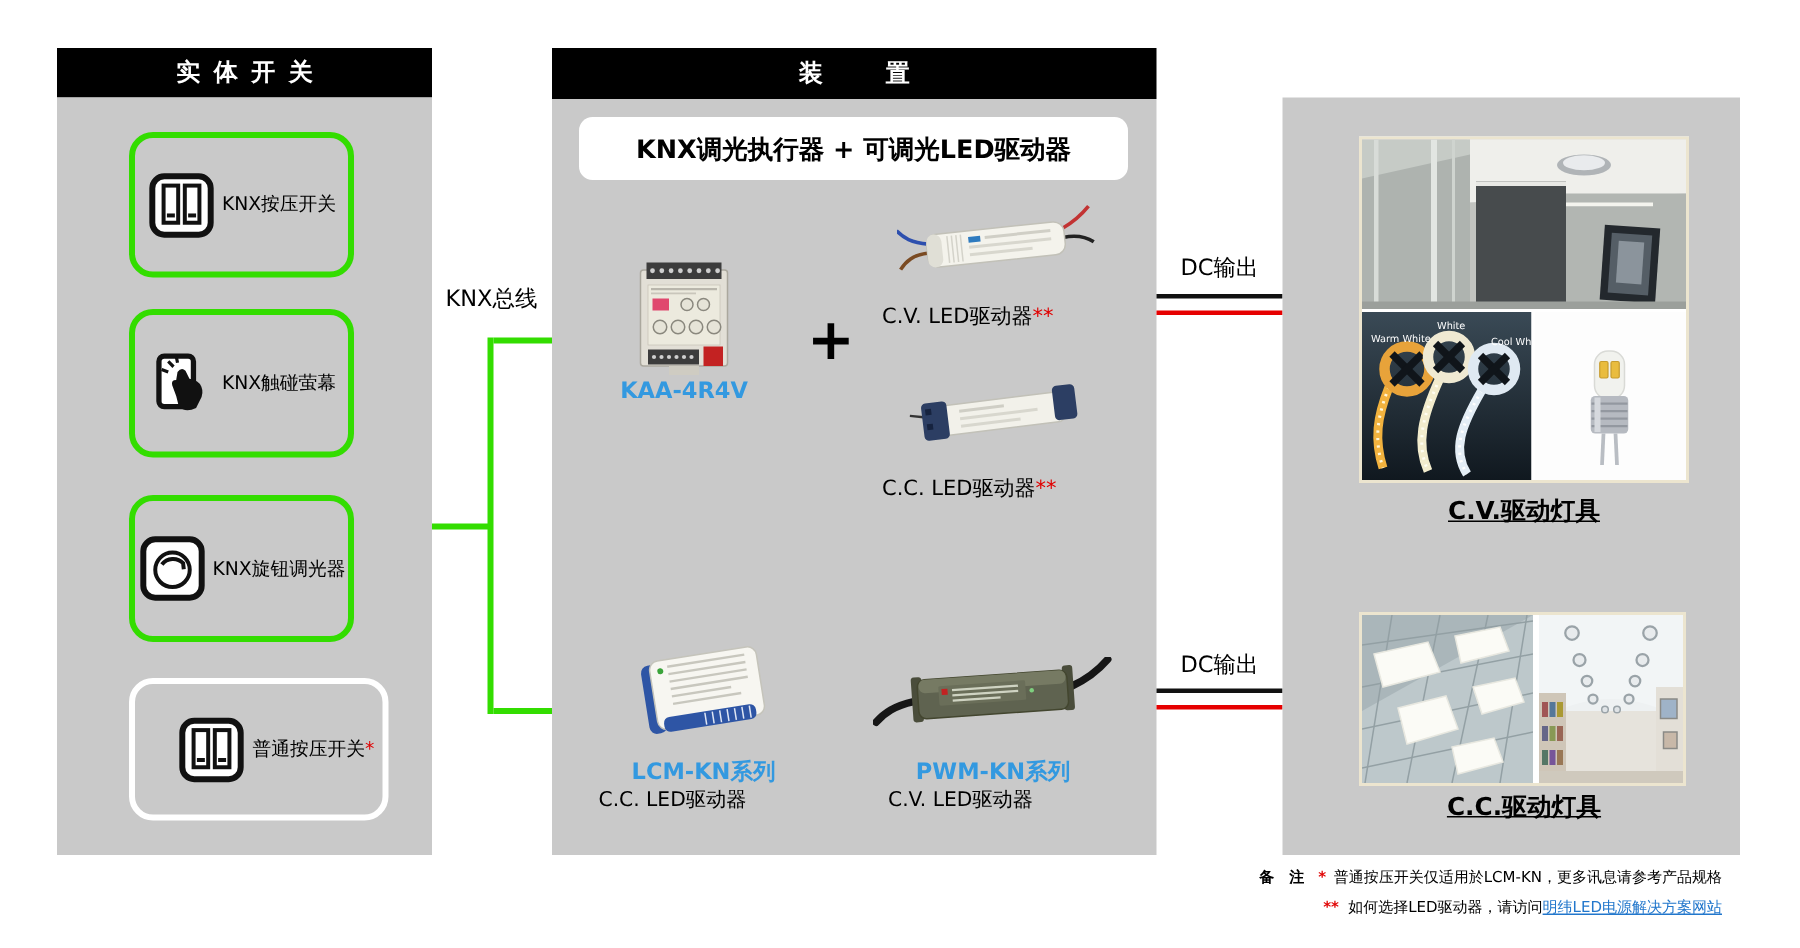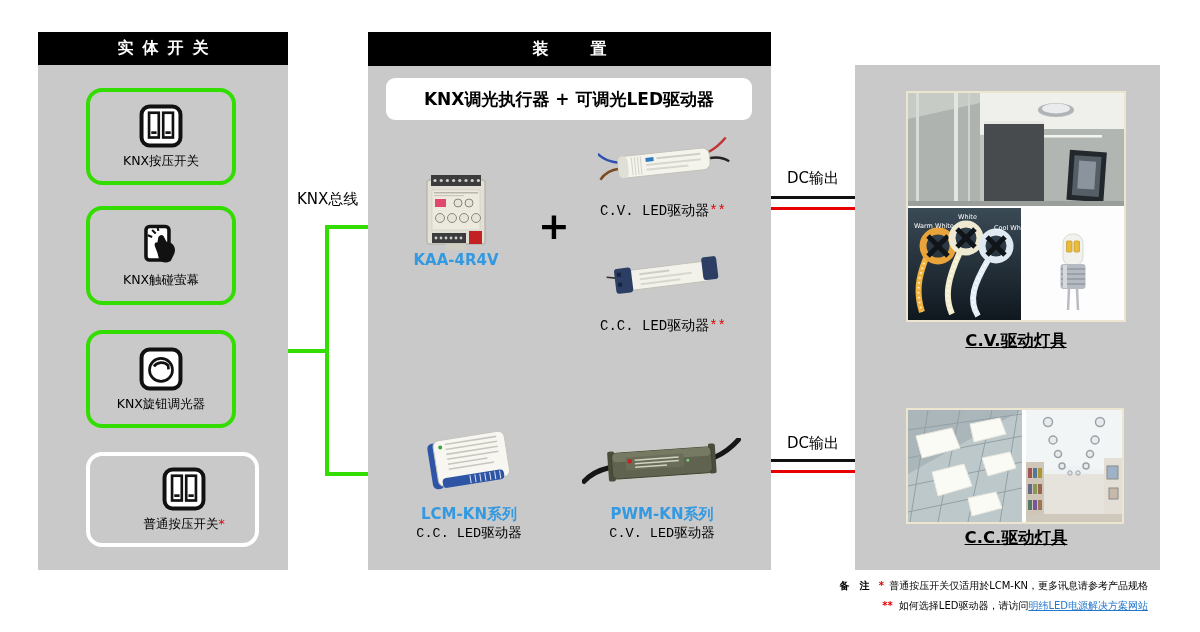--- a/index.html
+++ b/index.html
@@ -5,28 +5,28 @@
   html,body{margin:0;padding:0;background:#fff;}
   body{font-family:"DejaVu Sans","Liberation Sans",sans-serif;color:#000;}
   .stage{position:relative;width:1160px;height:632px;background:#fff;overflow:hidden;}
   .abs{position:absolute;}
   .bar{position:absolute;background:#000;color:#fff;display:flex;align-items:center;justify-content:center;font-size:16px;font-weight:600;}
   .bar .sp-sm{letter-spacing:9px;margin-left:9px;}
   .bar .sp-lg{letter-spacing:42px;margin-left:42px;}
   .bar .sp-md{letter-spacing:30px;margin-left:30px;}
   .panel{position:absolute;background:#c9c9c9;}
   .switch-item{position:absolute;left:86px;width:142px;border:4px solid #33dd00;border-radius:16px;
-    display:flex;flex-direction:column;align-items:center;justify-content:center;gap:4px;}
+    display:flex;flex-direction:row;align-items:center;justify-content:center;gap:4px;}
   .switch-item.plain{border-color:#ffffff;padding-left:23px;}
   .switch-label{font-size:12.5px;color:#000;white-space:nowrap;}
   .green-line{position:absolute;background:#33dd00;}
   .bus-label{position:absolute;font-size:15px;color:#000;}
   .whitebox{position:absolute;background:#fff;border-radius:9px;display:flex;align-items:center;justify-content:center;color:#000;font-weight:bold;text-align:center;}
   .blue-name{position:absolute;color:#3399e0;font-weight:bold;font-size:15px;text-align:center;white-space:nowrap;}
-  .type-label{position:absolute;color:#000;font-size:14px;text-align:center;white-space:nowrap;font-family:Liberation Mono, monospace;}
+  .type-label{position:absolute;color:#000;font-size:14px;white-space:nowrap;}
   .plus-sign{position:absolute;font-size:38px;font-weight:bold;text-align:center;line-height:38px;}
   .red{color:#e00000;}
   .dc-label{position:absolute;font-size:15px;color:#000;text-align:center;}
   .dc-line{position:absolute;height:3px;}
   .dc-line.black{background:#111;}
   .dc-line.redline{background:#e60000;}
   .photo-cluster{position:absolute;background:#fff;border:2px solid #ece5cf;display:grid;gap:2px;}
   .caption{position:absolute;font-weight:bold;font-size:16.5px;color:#000;text-align:center;white-space:nowrap;text-decoration:underline;}
   .notes{position:absolute;right:12px;top:576px;font-size:10px;line-height:20px;text-align:right;white-space:nowrap;}
   .notes b{font-weight:bold;}

